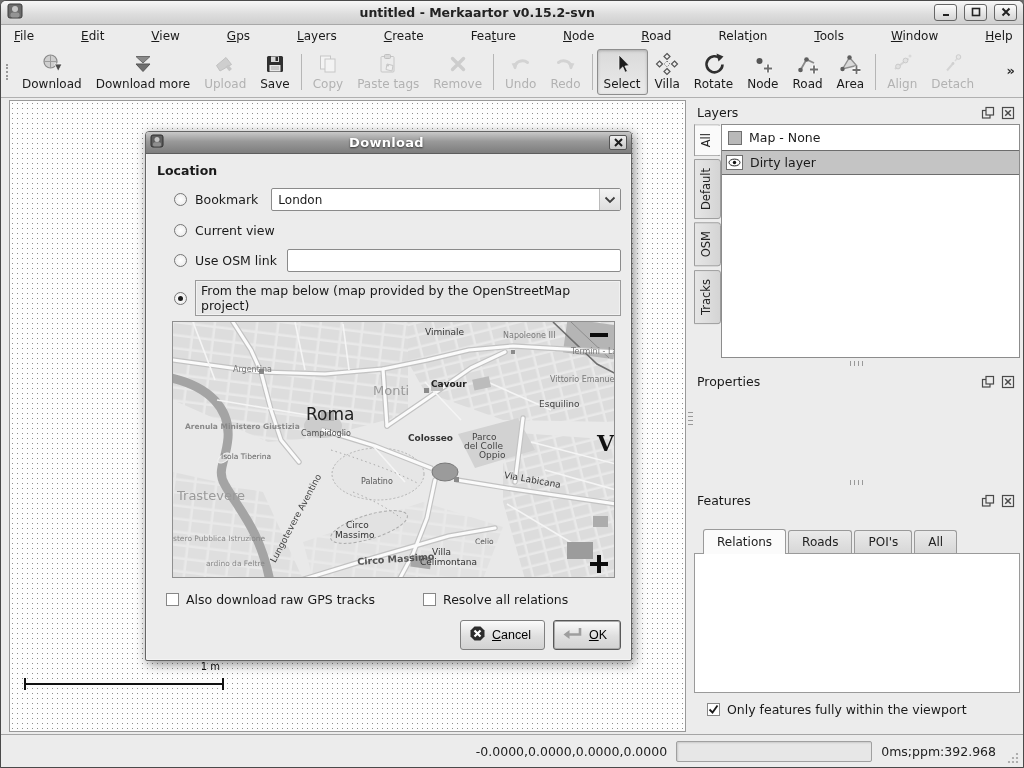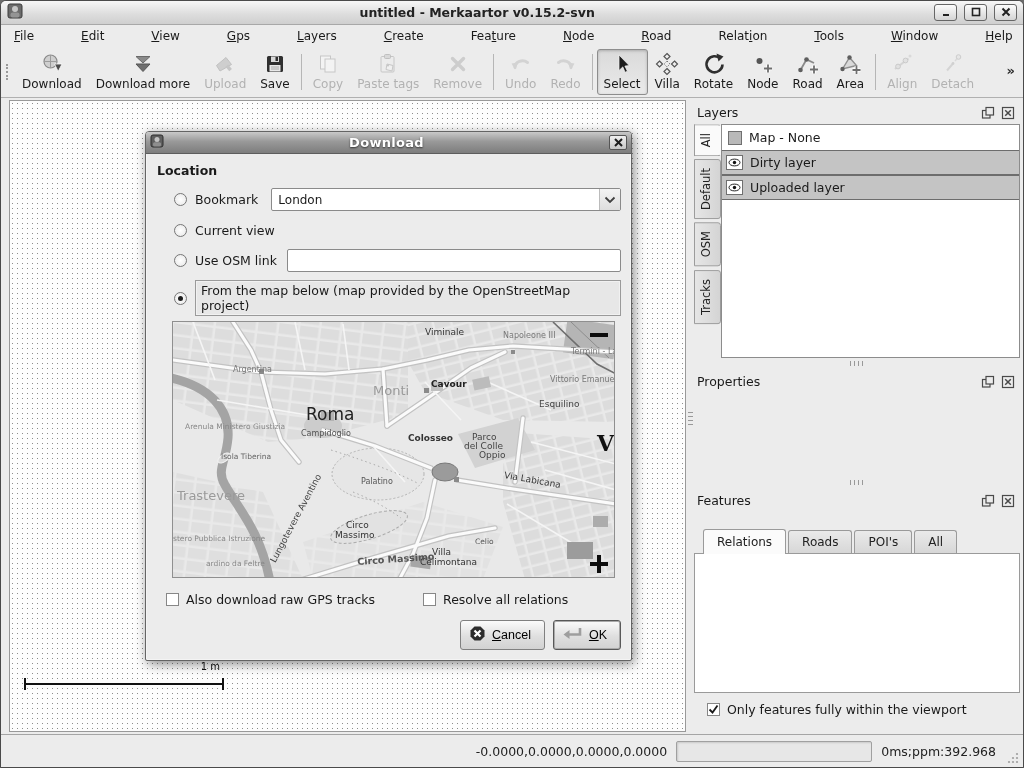--- a/index.html
+++ b/index.html
@@ -497,21 +497,21 @@
             <div class="map-labels" id="map-labels">
                 <div class="map-label" style="left: 252px; top: 6px; font-size: 9px; color: rgb(51, 51, 51);">Viminale</div>
                 <div class="map-label" style="left: 330px; top: 10px; font-size: 8px; color: rgb(120, 120, 120);">Napoleone III</div>
                 <div class="map-label" style="left: 398px; top: 26px; font-size: 8px; color: rgb(120, 120, 120);">Termini - La</div>
                 <div class="map-label" style="left: 60px; top: 44px; font-size: 8px; color: rgb(120, 120, 120);">Argentina</div>
                 <div class="map-label" style="left: 377px; top: 54px; font-size: 8px; color: rgb(120, 120, 120);">Vittorio Emanuele</div>
                 <div class="map-label" style="left: 258px; top: 58px; font-size: 9px; color: rgb(34, 34, 34); font-weight: bold;">Cavour</div>
                 <div class="map-label" style="left: 200px; top: 62px; font-size: 13px; color: rgb(154, 154, 154);">Monti</div>
                 <div class="map-label" style="left: 366px; top: 78px; font-size: 9px; color: rgb(68, 68, 68);">Esquilino</div>
                 <div class="map-label" style="left: 133px; top: 84px; font-size: 17px; color: rgb(34, 34, 34);">Roma</div>
-                <div class="map-label" style="left: 12px; top: 101px; font-size: 7.5px; color: rgb(136, 136, 136);">Arenula Ministero Giustizia</div>
+                <div class="map-label" style="left: 12px; top: 101px; font-size: 7.5px; color: rgb(136, 136, 136); font-weight: bold;">Arenula Ministero Giustizia</div>
                 <div class="map-label" style="left: 128px; top: 108px; font-size: 8px; color: rgb(85, 85, 85);">Campidoglio</div>
                 <div class="map-label" style="left: 235px; top: 112px; font-size: 9px; color: rgb(51, 51, 51); font-weight: bold;">Colosseo</div>
                 <div class="map-label" style="left: 299px; top: 111px; font-size: 9px; color: rgb(68, 68, 68);">Parco</div>
                 <div class="map-label" style="left: 291px; top: 120px; font-size: 9px; color: rgb(68, 68, 68);">del Colle</div>
                 <div class="map-label" style="left: 306px; top: 129px; font-size: 9px; color: rgb(68, 68, 68);">Oppio</div>
                 <div class="map-label" style="left: 424px; top: 110px; font-size: 22px; color: rgb(17, 17, 17); font-weight: bold; font-family: &quot;DejaVu Serif&quot;, serif;">V</div>
                 <div class="map-label" style="left: 48px; top: 131px; font-size: 7.5px; color: rgb(102, 102, 102);">Isola Tiberina</div>
                 <div class="map-label" style="left: 332px; top: 149px; font-size: 9px; color: rgb(51, 51, 51); transform: rotate(10deg);">Via Labicana</div>
                 <div class="map-label" style="left: 188px; top: 156px; font-size: 8px; color: rgb(85, 85, 85);">Palatino</div>
                 <div class="map-label" style="left: 4px; top: 167px; font-size: 13px; color: rgb(154, 154, 154);">Trastevere</div>
@@ -602,29 +602,20 @@
               </div>
               <div class="layer-row selected">
                 <span class="layer-eye">
                   <svg width="13" height="9">
                     <ellipse cx="6.5" cy="4.5" rx="5.5" ry="3.4" fill="#fff" stroke="#222"></ellipse>
                     <circle cx="6.5" cy="4.5" r="1.7" fill="#111"></circle>
                   </svg>
                 </span>
                 <span class="layer-label">Dirty layer</span>
               </div>
-              <div class="layer-row selected">
-                <span class="layer-eye">
-                  <svg width="13" height="9">
-                    <ellipse cx="6.5" cy="4.5" rx="5.5" ry="3.4" fill="#fff" stroke="#222"></ellipse>
-                    <circle cx="6.5" cy="4.5" r="1.7" fill="#111"></circle>
-                  </svg>
-                </span>
-                <span class="layer-label">Uploaded layer</span>
-              </div>
             </div>
         </div>
       </div>
 
       <div class="hsplitter">
           <div class="hhandle"></div>
         </div>
 
       <div>
         <div class="dock-header">

